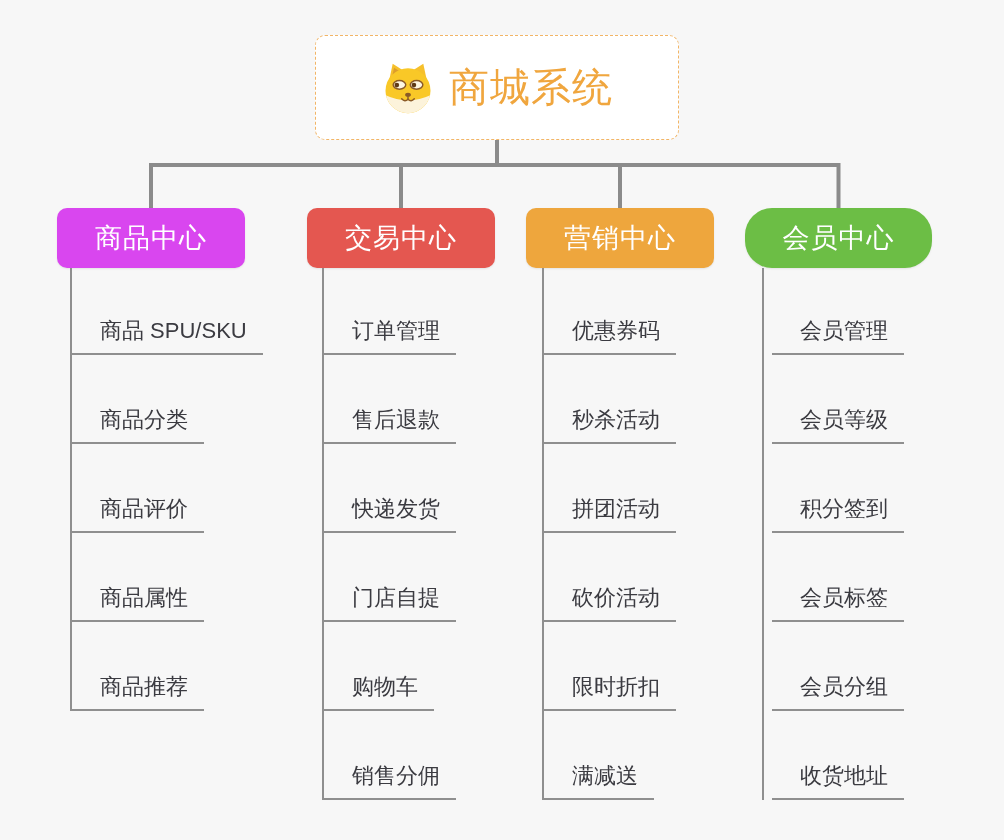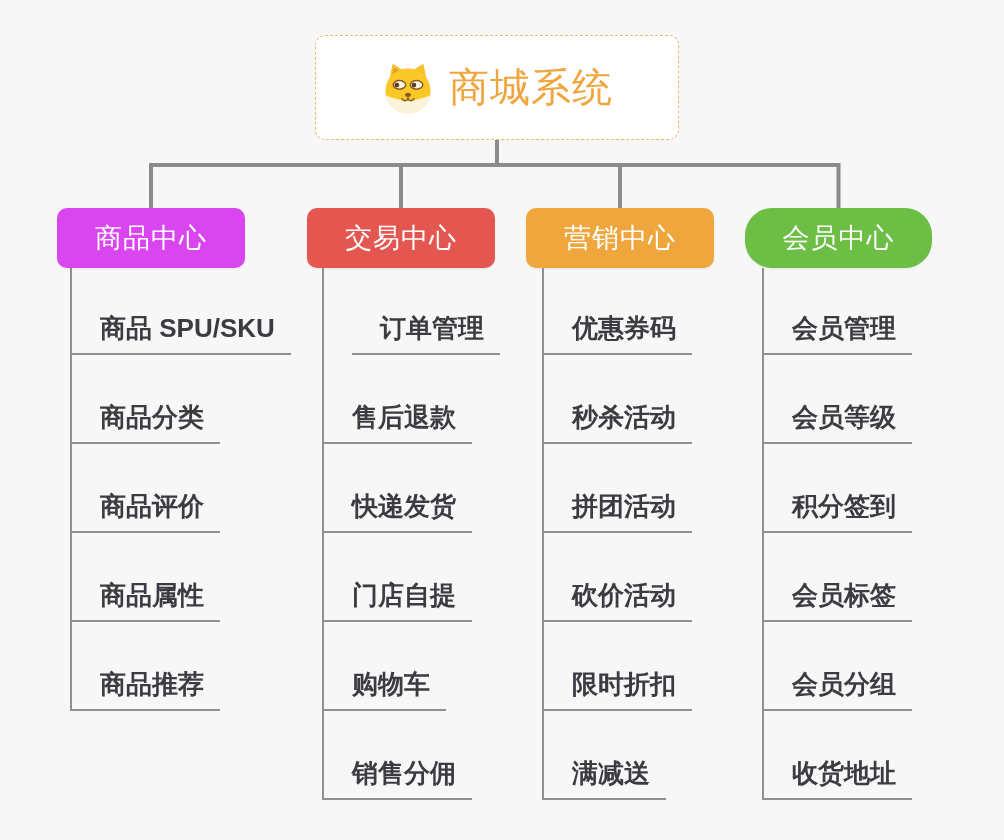--- a/index.html
+++ b/index.html
@@ -66,26 +66,25 @@
     display:flex;
     flex-direction:column;
     align-items:flex-start;
     border-left:2px solid #8f8f8f;
   }
   .leaf-cell{
     display:flex;
     align-items:flex-end;
   }
   .leaf-label{
-    font-size:26px;
+    font-size:22px;
     color:#3b3b41;
     white-space:nowrap;
     padding:0 16px 7px 28px;
     border-bottom:2px solid #8f8f8f;
-    font-weight:bold;
   }
 </style>
 </head>
 <body>
 
 <div id="canvas">
 
   <svg id="connectors" viewBox="0 0 1004 840">
       <path d="M497 140 L497 165 M151 208 L151 165 L838.5 165 L838.5 208 M401 165 L401 208 M620 165 L620 208" fill="none" stroke="#8b8b8b" stroke-width="4" stroke-linejoin="miter"></path>
     </svg>
@@ -131,21 +130,21 @@
         </div>
         <div class="leaf-cell" style="height: 89px;">
           <div class="leaf-label">商品属性</div>
         </div>
         <div class="leaf-cell" style="height: 89px;">
           <div class="leaf-label">商品推荐</div>
         </div>
       </div>
       <div class="branch-node" style="left: 307px; width: 188px; background: rgb(228, 87, 80);">交易中心</div>
       <div class="leaf-column" style="left: 322px;">
-        <div class="leaf-cell" style="height: 87px; padding-left: 28px;">
+        <div class="leaf-cell" style="height: 87px;">
           <div class="leaf-label">订单管理</div>
         </div>
         <div class="leaf-cell" style="height: 89px;">
           <div class="leaf-label">售后退款</div>
         </div>
         <div class="leaf-cell" style="height: 89px;">
           <div class="leaf-label">快递发货</div>
         </div>
         <div class="leaf-cell" style="height: 89px;">
           <div class="leaf-label">门店自提</div>
@@ -172,21 +171,21 @@
           <div class="leaf-label">砍价活动</div>
         </div>
         <div class="leaf-cell" style="height: 89px;">
           <div class="leaf-label">限时折扣</div>
         </div>
         <div class="leaf-cell" style="height: 89px;">
           <div class="leaf-label">满减送</div>
         </div>
       </div>
       <div class="branch-node" style="left: 745px; width: 187px; background: rgb(108, 190, 69); border-radius: 27px;">会员中心</div>
-      <div class="leaf-column" style="left: 762px;">
+      <div class="leaf-column" style="left: 762px; padding-left: 8px;">
         <div class="leaf-cell" style="height: 87px;">
           <div class="leaf-label">会员管理</div>
         </div>
         <div class="leaf-cell" style="height: 89px;">
           <div class="leaf-label">会员等级</div>
         </div>
         <div class="leaf-cell" style="height: 89px;">
           <div class="leaf-label">积分签到</div>
         </div>
         <div class="leaf-cell" style="height: 89px;">

